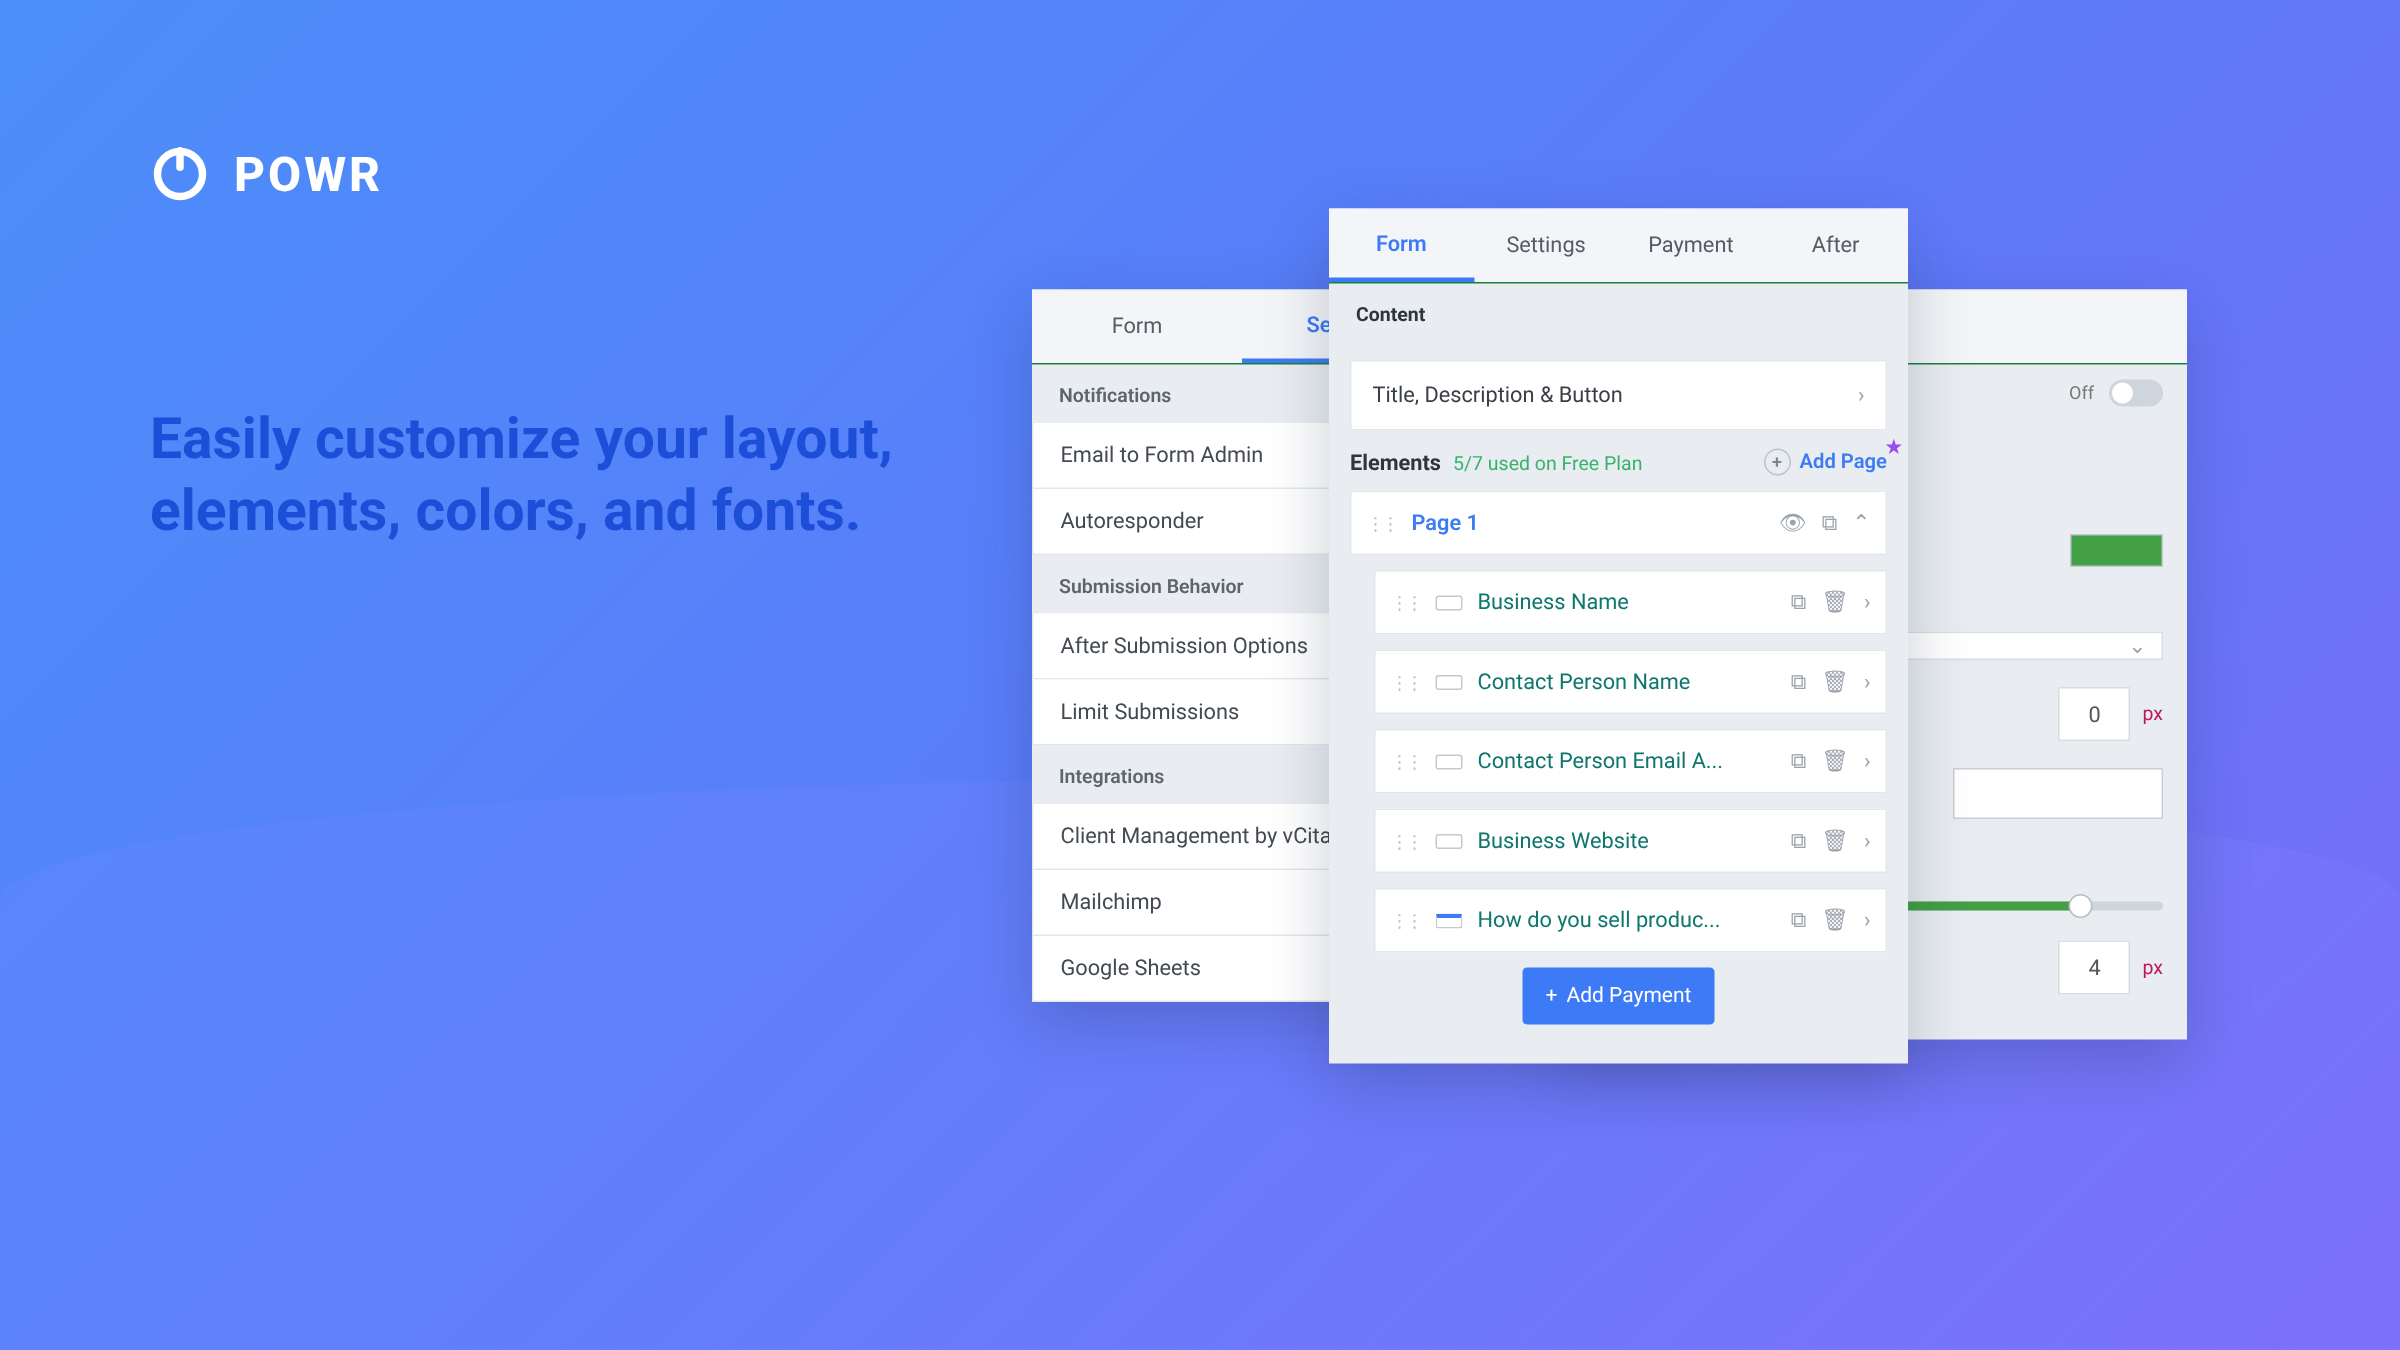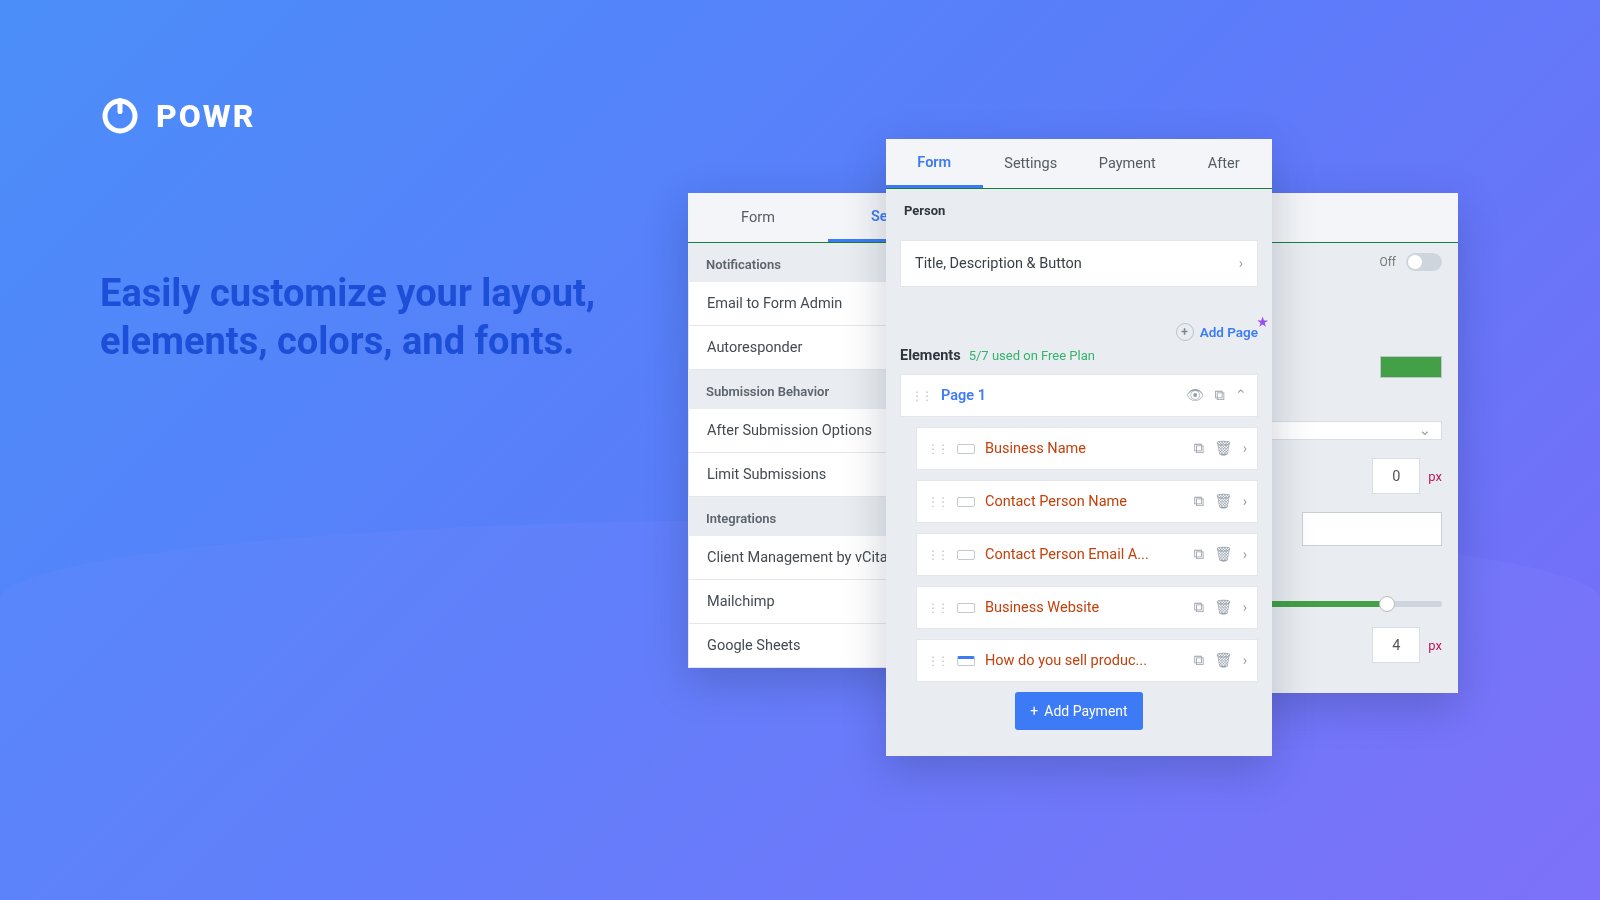--- a/index.html
+++ b/index.html
@@ -40,21 +40,21 @@
 .elements-header { display:flex; align-items:center; justify-content:space-between; padding:0 14px 10px; }
 .usage { color:#35b36a; font-size:13px; }
 .add-page { display:flex; align-items:center; gap:6px; color:#3d7bf6; font-weight:600; font-size:13.5px; position:relative; }
 .star { color:#9a4df0; position:absolute; top:-8px; right:-10px; font-size:12px; }
 .plus-circ { width:18px; height:18px; border:1px solid #b9c3d0; border-radius:50%; display:flex; align-items:center; justify-content:center; color:#7a8490; font-size:12px; }
 .page-row { margin:0 14px 10px; background:#fff; border:1px solid #e3e7ec; display:flex; align-items:center; padding:12px 10px; gap:10px; }
 .page-name { color:#3d7bf6; font-weight:600; flex:1; }
 .grip { color:#b5bdc7; font-size:12px; letter-spacing:-2px; }
 .row-icons { display:flex; align-items:center; gap:10px; color:#9aa2ac; }
 .element-row { margin:0 14px 10px 30px; background:#fff; border:1px solid #e3e7ec; display:flex; align-items:center; padding:12px 10px; gap:10px; }
-.el-label { flex:1; color:#c2410c; white-space:nowrap; overflow:hidden; text-overflow:ellipsis; }
+.el-label { flex:1; color:#0f766e; white-space:nowrap; overflow:hidden; text-overflow:ellipsis; }
 .field-ico { width:18px; height:10px; border:1px solid #c2c9d1; border-radius:2px; }
 .field-ico.dropdown { border-top:3px solid #3d7bf6; }
 .add-el { margin:8px auto 0; width:128px; height:38px; background:#3d7bf6; color:#fff; display:flex; align-items:center; justify-content:center; gap:6px; border-radius:3px; font-size:14px; }
 .chev { color:#9aa2ac; }
 .check { color:#fff; font-size:11px; display:flex; align-items:center; justify-content:center; }
 .empty-box { width:140px; height:34px; border:1px solid #c9cfd6; background:#fff; }
 </style>
 </head>
 <body>
 
@@ -172,27 +172,27 @@
   </div>
 </div>
 
 <div class="panel form-panel">
   <div class="tabs">
     <div class="tab active">Form</div>
     <div class="tab">Settings</div>
     <div class="tab">Payment</div>
     <div class="tab">After</div>
   </div>
-  <div class="section-label" style="font-weight:700;color:#2f353c;">Person</div>
+  <div class="section-label" style="font-weight:700;color:#2f353c;">Content</div>
   <div class="content-bar">
     <span>Title, Description &amp; Button</span>
     <span class="chev">›</span>
   </div>
   <div class="elements-header">
-    <div style="display:flex;gap:8px;align-items:baseline;margin-top:48px;">
+    <div style="display:flex;gap:8px;align-items:baseline;">
       <span style="font-weight:700;color:#2f353c;">Elements</span>
       <span class="usage">5/7 used on Free Plan</span>
     </div>
     <div class="add-page">
       <span class="plus-circ">+</span>
       <span>Add Page</span>
       <span class="star">★</span>
     </div>
   </div>
   <div class="page-row">

